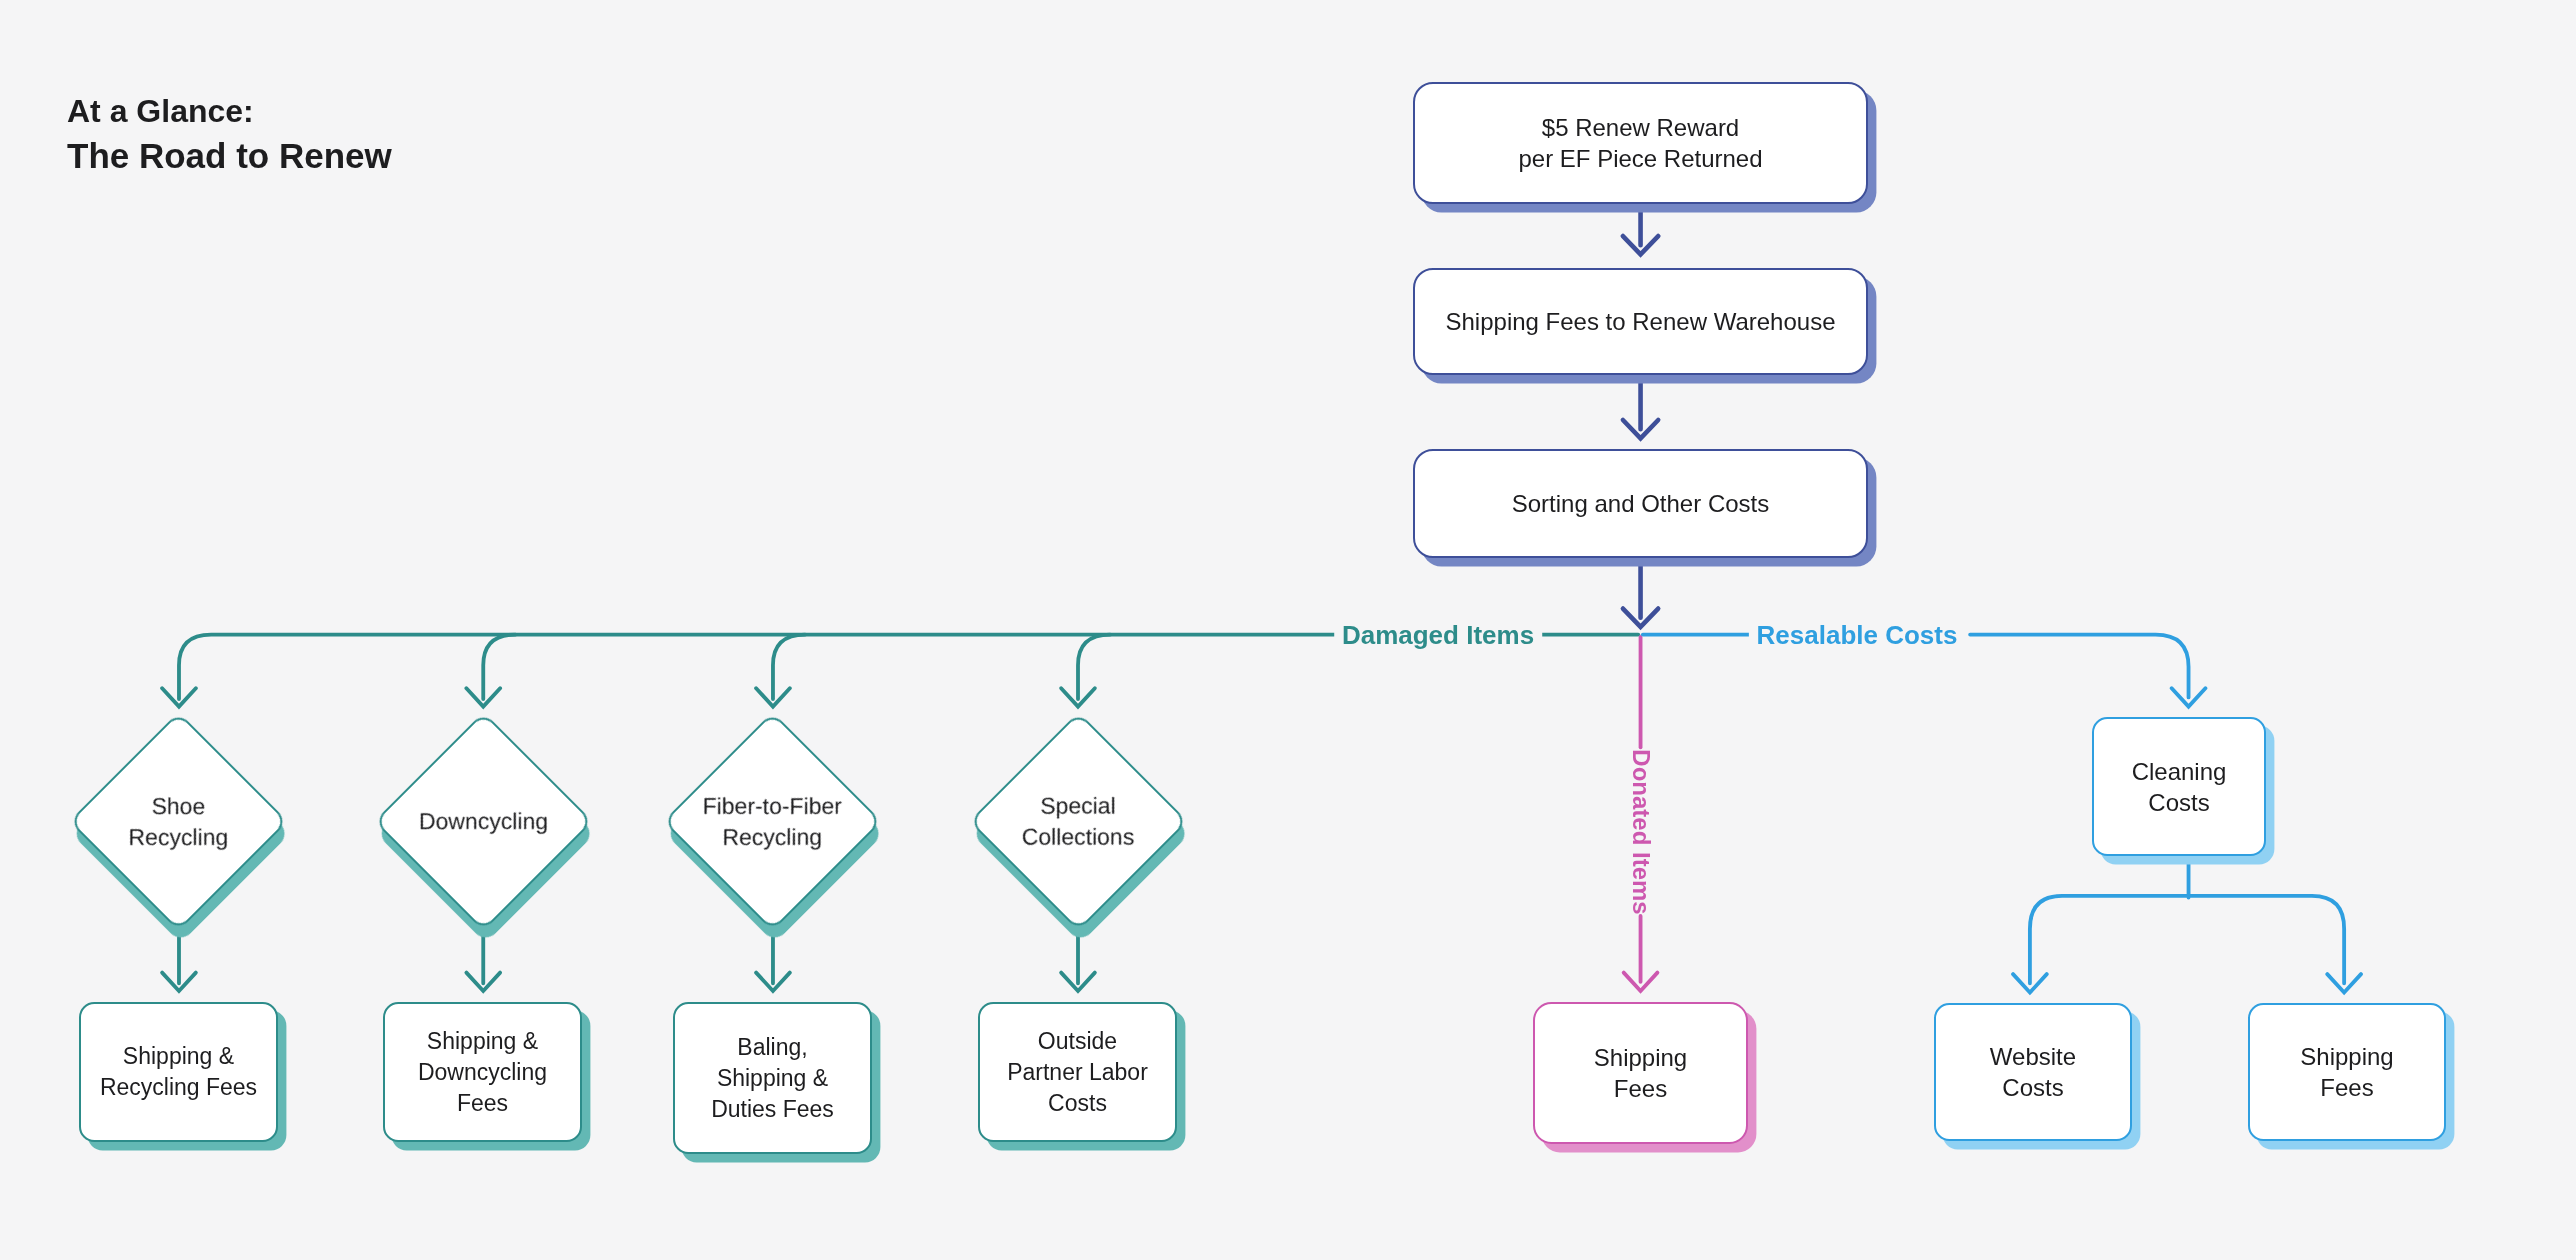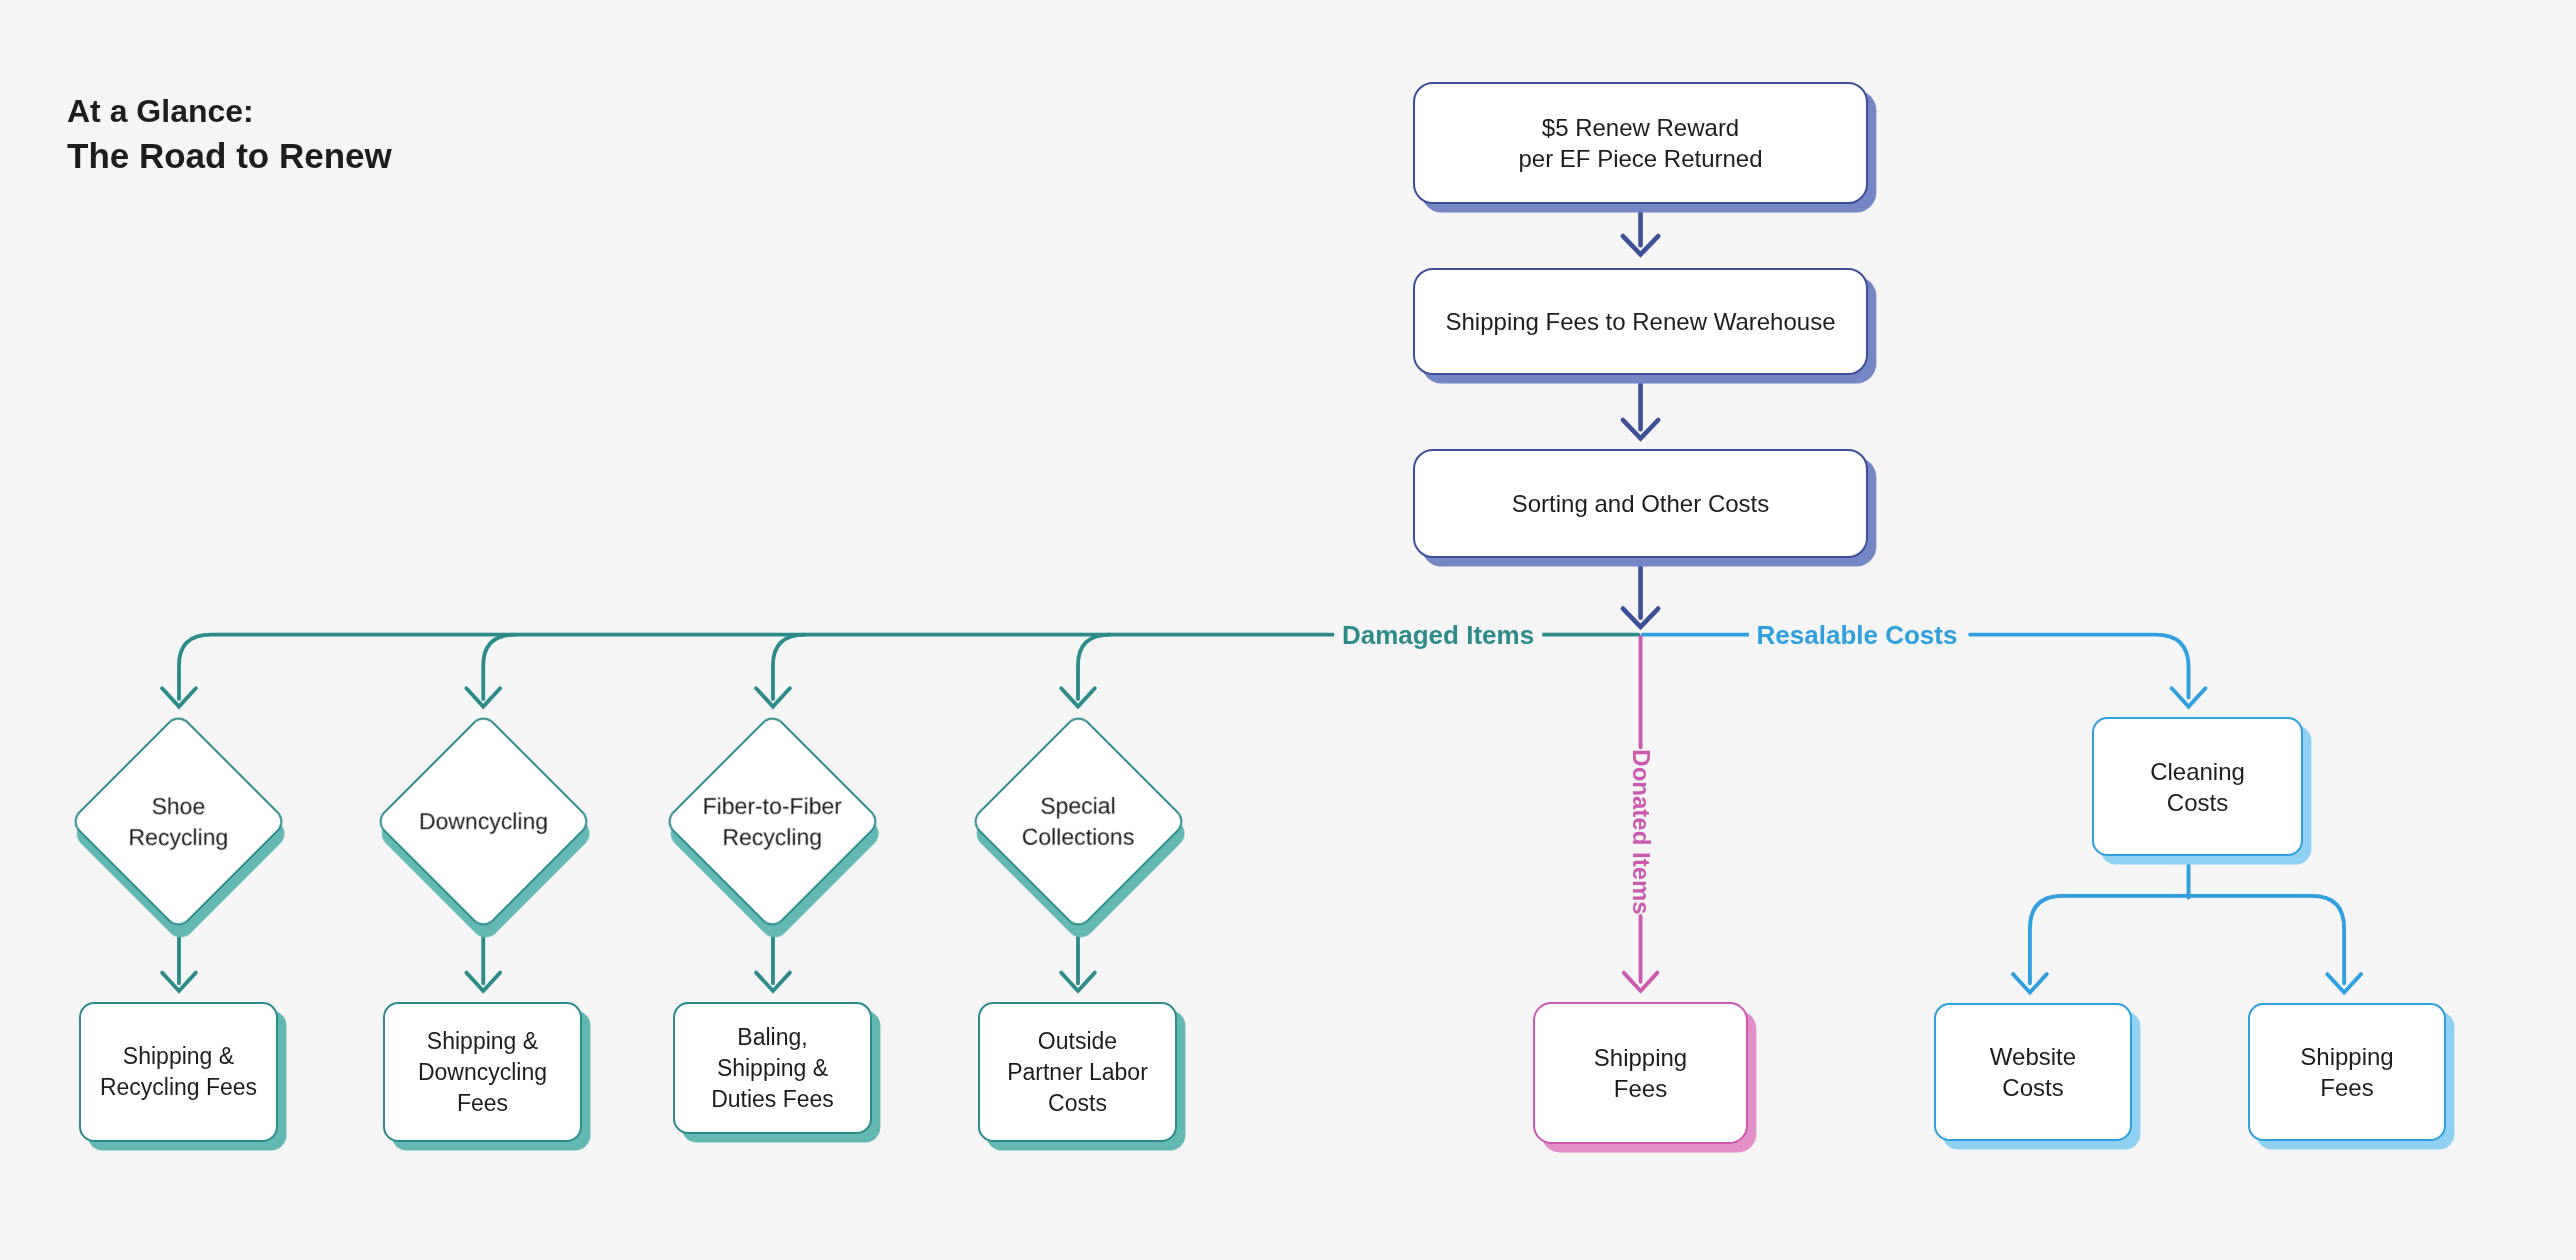--- a/index.html
+++ b/index.html
@@ -116,31 +116,31 @@
   <div class="diamond" style="left:1001px;top:744px;">
     <div class="inner">Special
 Collections</div>
   </div>
 
   <div class="node tealbox" style="left:79px;top:1002px;width:199px;height:140px;">Shipping &amp;
 Recycling Fees</div>
   <div class="node tealbox" style="left:383px;top:1002px;width:199px;height:140px;">Shipping &amp;
 Downcycling
 Fees</div>
-  <div class="node tealbox" style="left:673px;top:1002px;width:199px;height:132px;">Baling,
+  <div class="node tealbox" style="left:673px;top:1002px;width:199px;height:152px;">Baling,
 Shipping &amp;
 Duties Fees</div>
   <div class="node tealbox" style="left:978px;top:1002px;width:199px;height:140px;">Outside
 Partner Labor
 Costs</div>
 
   <div class="node pinkbox" style="left:1533px;top:1002px;width:215px;height:142px;">Shipping
 Fees</div>
 
-  <div class="node bluebox" style="left:2092px;top:717px;width:211px;height:139px;">Cleaning
+  <div class="node bluebox" style="left:2092px;top:717px;width:174px;height:139px;">Cleaning
 Costs</div>
   <div class="node bluebox" style="left:1934px;top:1003px;width:198px;height:138px;">Website
 Costs</div>
   <div class="node bluebox" style="left:2248px;top:1003px;width:198px;height:138px;">Shipping
 Fees</div>
 
 </div>
 
 
 </body></html>

